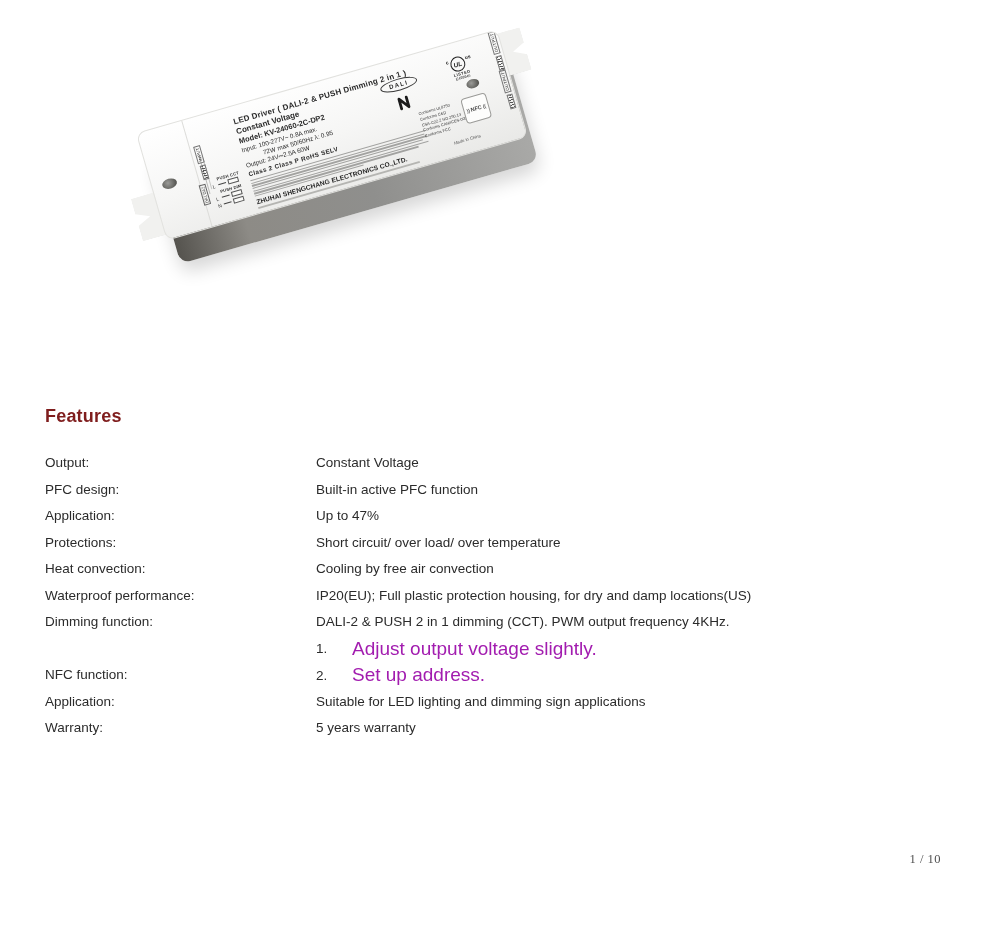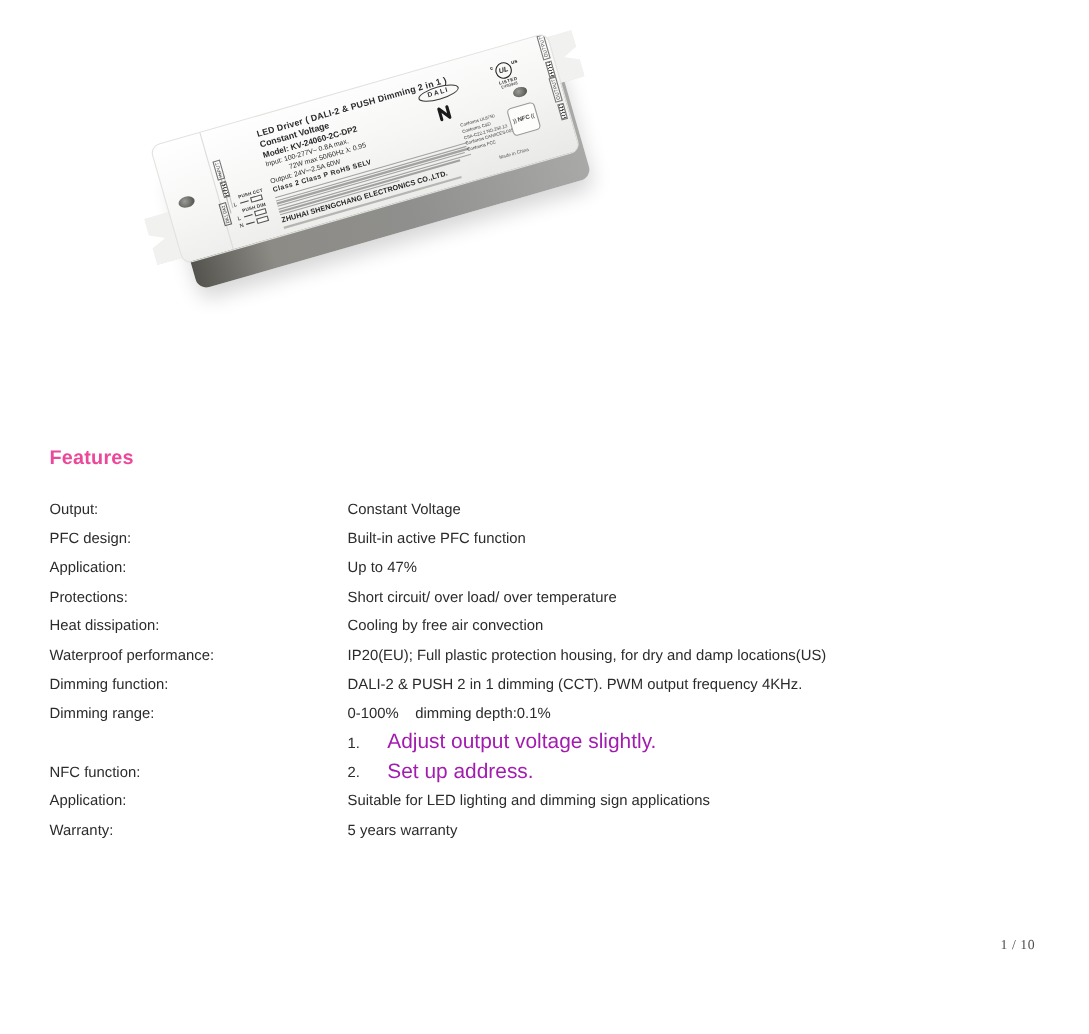--- a/index.html
+++ b/index.html
@@ -73,21 +73,21 @@
   .term-label { font-size:4.2px; font-weight:bold; margin:1px 0 0 6px; letter-spacing:.2px; }
   .term-row { display:flex; align-items:center; gap:2px; height:7px; }
   .term-letter { font-size:5px; width:4px; }
   .wire { width:8px; height:1px; background:#444; }
   .block { width:11px; height:5px; border:1px solid #555; background:#fafaf8; }
   .da-box { position:absolute; left:38px; top:74px; transform:rotate(-90deg); transform-origin:center;
      font-size:4px; border:1px solid #666; padding:0 1px; color:#333; white-space:nowrap; }
 
   
   .features { position:absolute; left:45px; top:406px; width:900px; }
-  .features-heading { font-size:18px; font-weight:bold; color:#ec4899; letter-spacing:.2px; }
+  .features-heading { font-size:18px; font-weight:bold; color:#7f1d1d; letter-spacing:.2px; }
   .feature-rows { margin-top:23px; }
   .feature-row { display:flex; align-items:flex-end; min-height:26.5px; }
   .feature-label { width:271px; flex:none; font-size:13.5px; color:#2b2b2b; line-height:26.5px; }
   .feature-value { font-size:13.5px; color:#2b2b2b; line-height:26.5px; white-space:pre-wrap; }
   .nfc-lines { display:flex; flex-direction:column; }
   .nfc-line { display:flex; height:26.5px; align-items:center; }
   .nfc-num { width:36px; flex:none; font-size:13.5px; color:#2b2b2b; }
   .nfc-text { font-size:19px; color:#a21caf; }
 
   
@@ -217,34 +217,30 @@
       </div>
       <div class="feature-row">
         <div class="feature-label">Application:</div>
         <div class="feature-value">Up to 47%</div>
       </div>
       <div class="feature-row">
         <div class="feature-label">Protections:</div>
         <div class="feature-value">Short circuit/ over load/ over temperature</div>
       </div>
       <div class="feature-row">
-        <div class="feature-label">Heat dissipation:</div>
+        <div class="feature-label">Heat convection:</div>
         <div class="feature-value">Cooling by free air convection</div>
       </div>
       <div class="feature-row">
         <div class="feature-label">Waterproof performance:</div>
         <div class="feature-value">IP20(EU); Full plastic protection housing, for dry and damp locations(US)</div>
       </div>
       <div class="feature-row">
         <div class="feature-label">Dimming function:</div>
         <div class="feature-value">DALI-2 &amp; PUSH 2 in 1 dimming (CCT). PWM output frequency 4KHz.</div>
-      </div>
-      <div class="feature-row">
-        <div class="feature-label">Dimming range:</div>
-        <div class="feature-value">0-100%    dimming depth:0.1%</div>
       </div>
 
       <div class="feature-row">
         <div class="feature-label">NFC function:</div>
         <div class="nfc-lines">
           <div class="nfc-line">
             <span class="nfc-num">1.</span>
             <span class="nfc-text">Adjust output voltage slightly.</span>
           </div>
           <div class="nfc-line">

